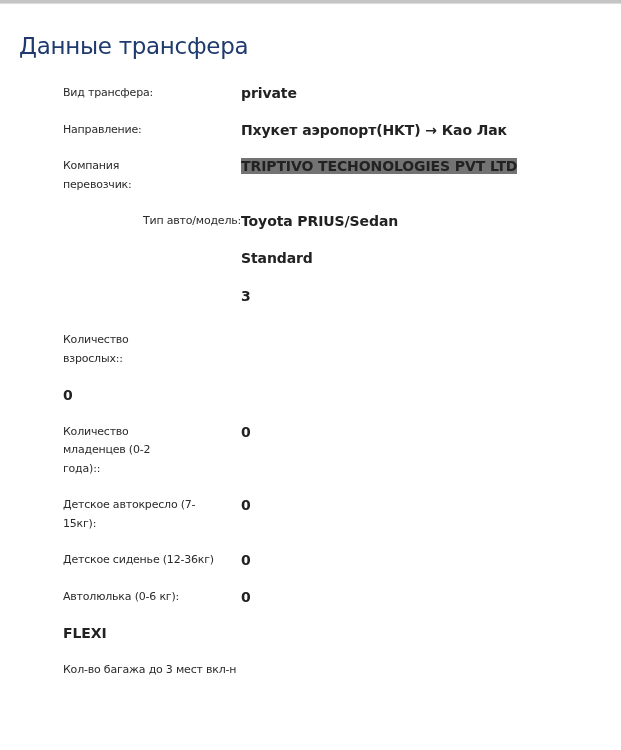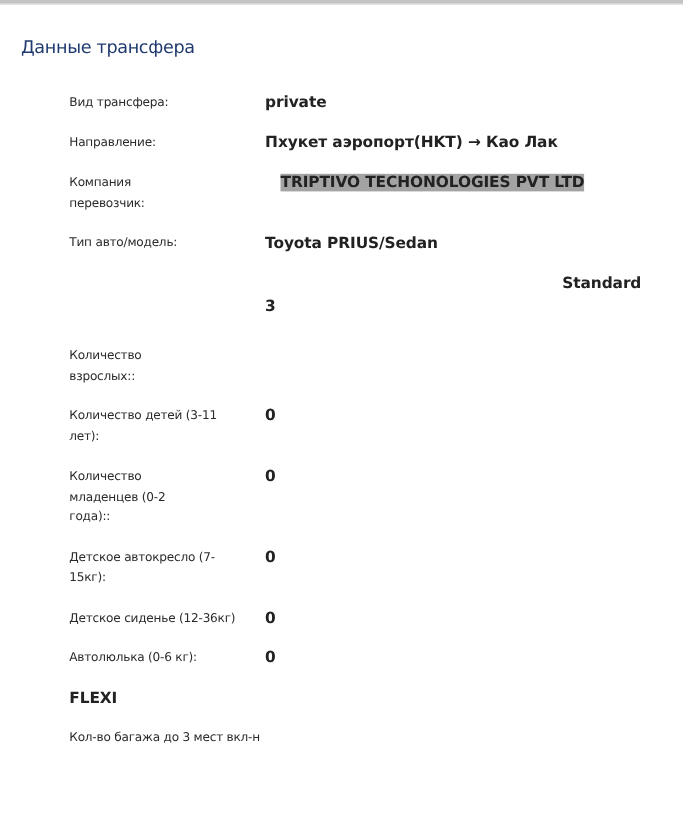--- a/index.html
+++ b/index.html
@@ -20,21 +20,21 @@
       left: 0; top: 0;
       width: 621px;
       height: 3px;
       background: #c4c4c4;
       border-bottom: 1px solid #dcdcdc;
     }
     .section-title {
       position: absolute;
       left: 19px;
       top: 33px;
-      font-size: 16px;
+      font-size: 23px;
       color: #1f3a6e;
       letter-spacing: -0.3px;
       margin: 0;
       font-weight: normal;
     }
     .details {
       position: absolute;
       left: 63px;
       top: 84px;
       width: 520px;
@@ -53,25 +53,24 @@
       letter-spacing: -0.2px;
     }
     .row .value {
       font-size: 14px;
       line-height: 18.5px;
       font-weight: bold;
       color: #222222;
       letter-spacing: -0.1px;
     }
     .highlight {
-      background: #a3a3a3;
-      margin-left: 14px;
+      background: #737373;
     }
-    .row.r-type { margin-bottom: 18px; }
-    .row.r-class { margin-bottom: 3px; justify-content: flex-end; }
+    .row.r-type { margin-bottom: 18px; text-align: right; }
+    .row.r-class { margin-bottom: 20px; }
     .row.full .label {
       width: auto;
       flex: 1 1 auto;
     }
   </style>
 </head>
 <body>
 
 <div class="top-border"></div>
 
@@ -104,21 +103,20 @@
     <div class="value">Standard</div>
   </div>
 
 
   <div class="row">
     <div class="label" style="width:110px;flex:0 0 110px;margin-right:68px;margin-top:44px;">Количество взрослых::</div>
     <div class="value">3</div>
   </div>
 
   <div class="row">
-    <div class="label" style="width:162px;flex:0 0 162px;margin-right:16px;">Количество детей (3-11 лет):</div>
     <div class="value">0</div>
   </div>
 
   <div class="row">
     <div class="label" style="width:120px;flex:0 0 120px;margin-right:58px;">Количество младенцев (0-2 года)::</div>
     <div class="value">0</div>
   </div>
 
   <div class="row">
     <div class="label" style="width:155px;flex:0 0 155px;margin-right:23px;">Детское автокресло (7-15кг):</div>

